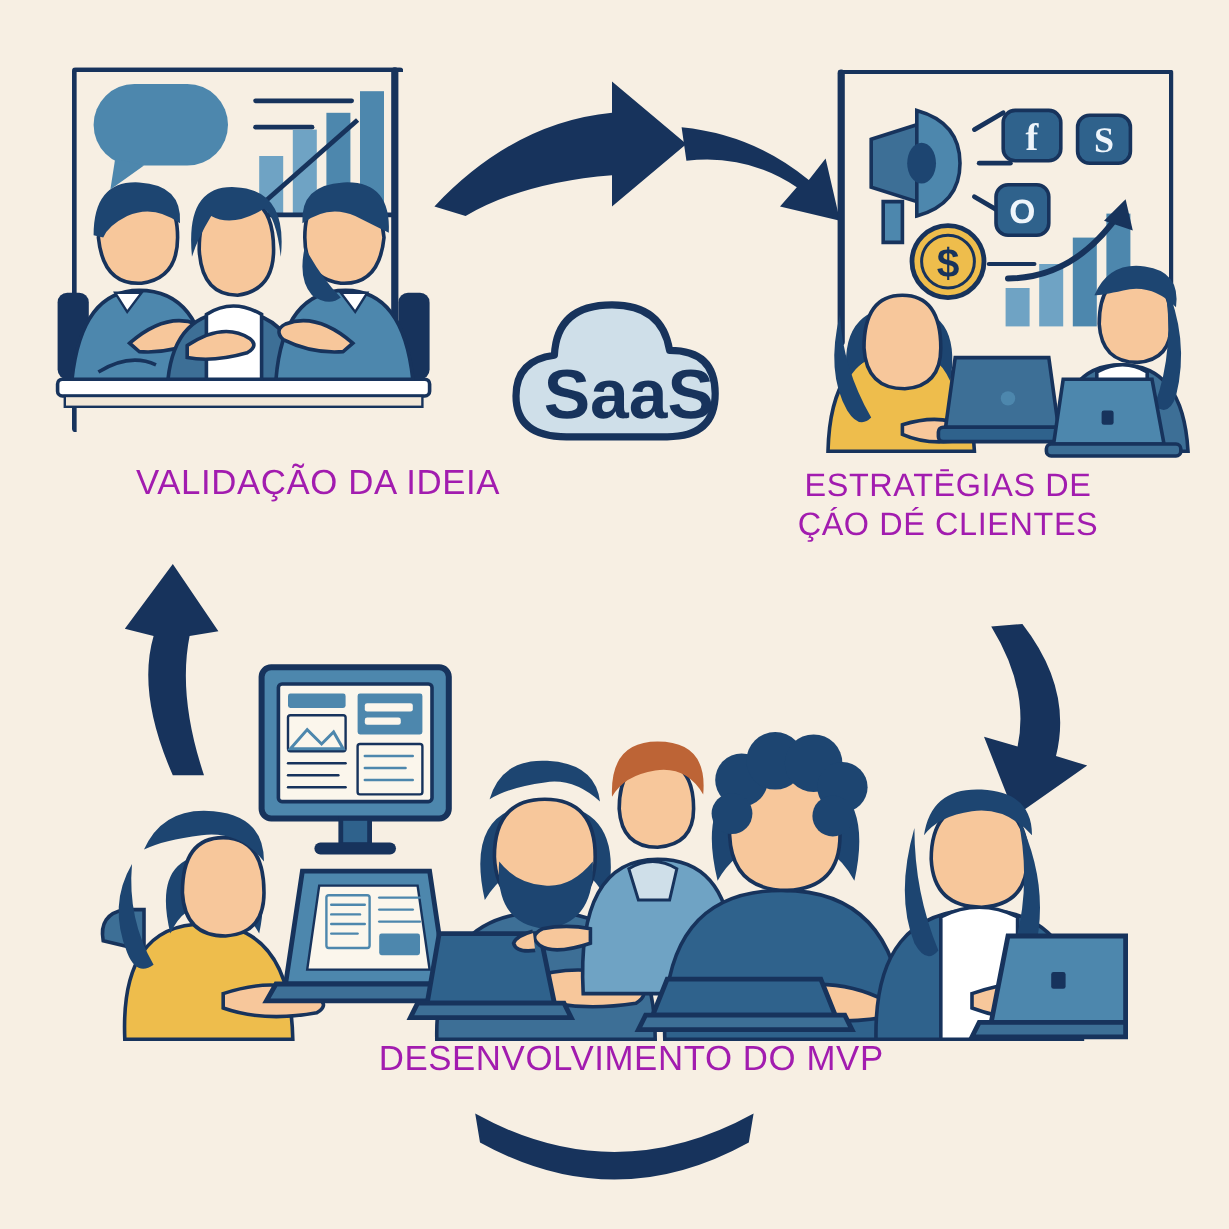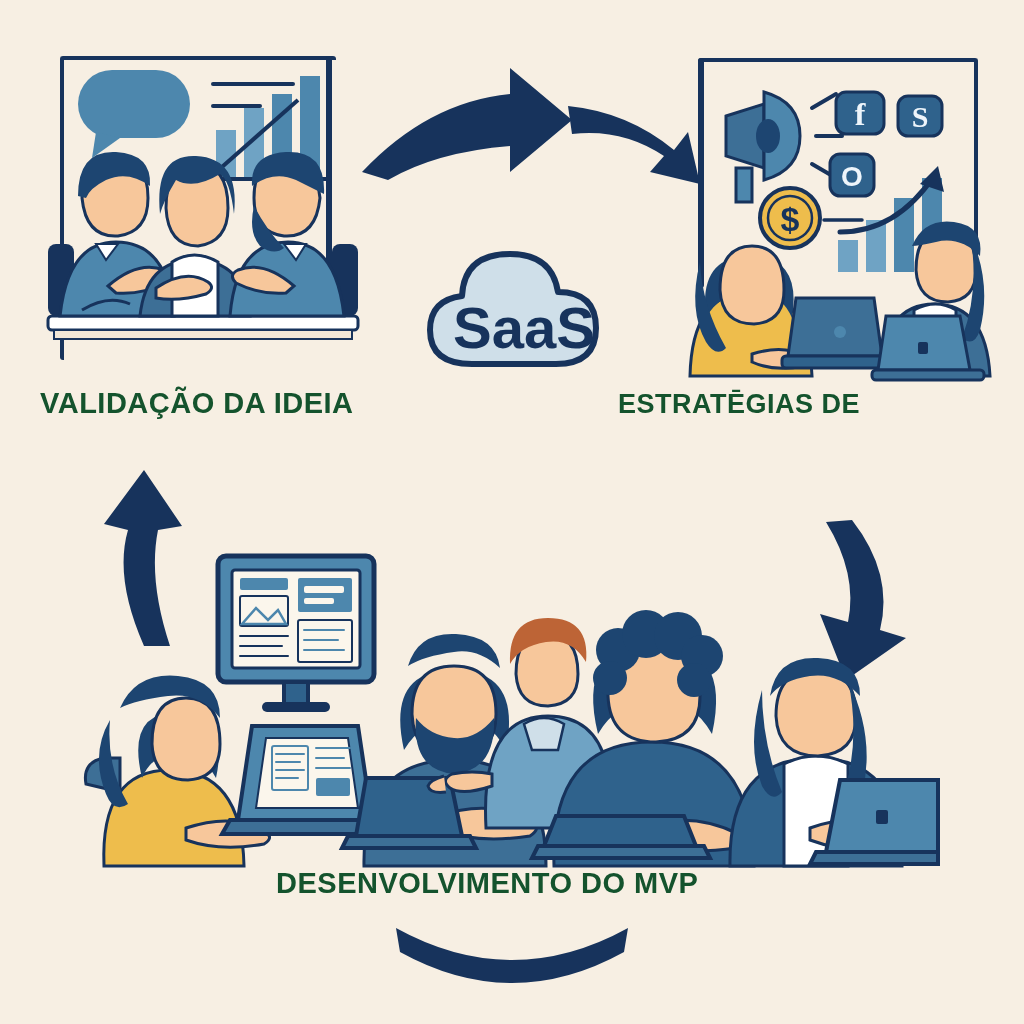--- a/index.html
+++ b/index.html
@@ -6,22 +6,23 @@
   body{
     width:1024px;height:1024px;
     background:#f7efe3;
     font-family:"Liberation Sans", sans-serif;
     overflow:hidden;
   }
   #stage{position:relative;width:1024px;height:1024px;background:#f7efe3;}
 
   .label{
     position:absolute;
-    color:#14532d;
-    font-weight:bold;
+    color:#a21caf;
+    font-weight:normal;
+    text-align:center;
     letter-spacing:0.5px;
     line-height:1.22;
     text-transform:uppercase;
     user-select:none;
   }
   #label-validation{left:40px;top:386px;width:450px;font-size:29px;}
   #label-marketing{left:618px;top:388px;width:344px;font-size:27px;}
   #label-mvp{left:276px;top:866px;width:500px;font-size:29px;}
 
   .scene{position:absolute;}
@@ -183,20 +184,21 @@
              q0 36 -40 36 z" fill="#cfdfe9" stroke="#17335c" stroke-width="6" stroke-linejoin="round"></path>
     <text x="108" y="112" font-family="'Liberation Sans',sans-serif" font-size="58" font-weight="bold" fill="#17335c" text-anchor="middle">SaaS</text>
   </svg>
 
   <div class="label" id="label-validation">
     <div>VALIDAÇÃO DA IDEIA</div>
   </div>
 
   <div class="label" id="label-marketing">
     <div>ESTRATĒGIAS DE</div>
+    <div>ÇÁO DÉ CLIENTES</div>
   </div>
 
   <svg class="scene" style="left:88px;top:468px;" width="120" height="180" viewBox="0 0 120 180">
     <path d="M56 178 Q26 110 40 62 L16 56 L56 2 L94 58 L70 62 Q60 112 82 178 Z" fill="#17335c"></path>
   </svg>
 
   <svg class="scene" style="left:798px;top:518px;" width="130" height="170" viewBox="0 0 130 170">
     <path d="M54 2 Q96 56 82 112 L108 120 L48 162 L22 96 L50 104 Q60 56 28 4 Z" fill="#17335c"></path>
   </svg>
 

